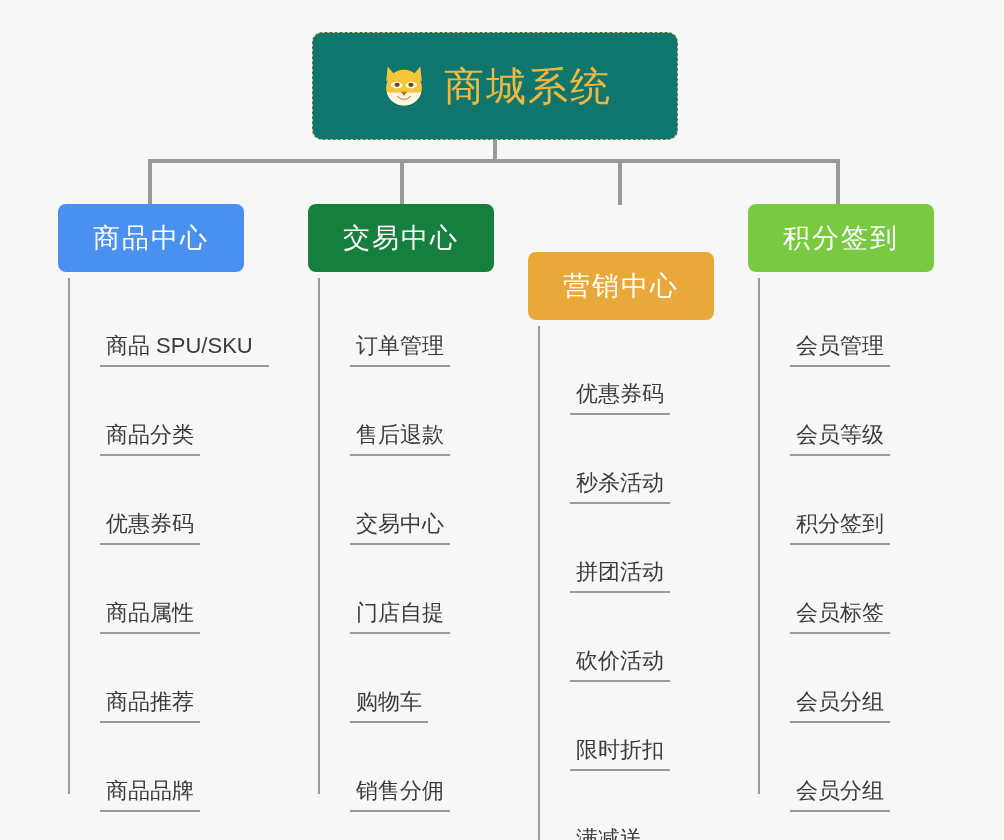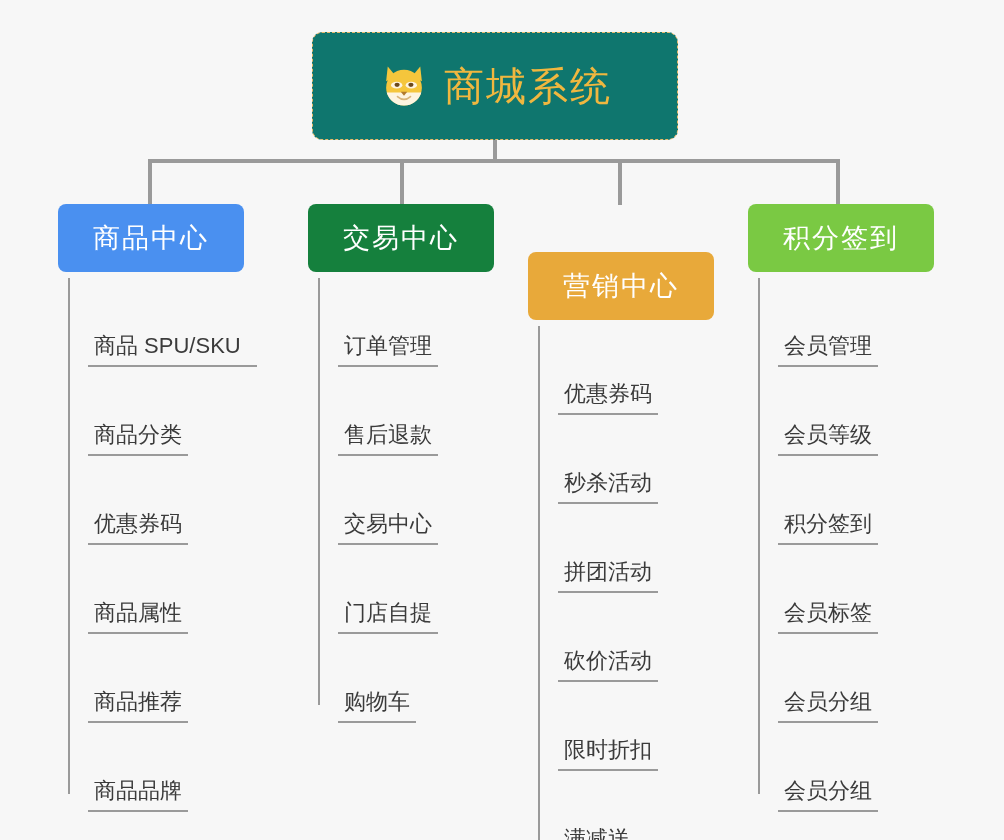--- a/index.html
+++ b/index.html
@@ -87,21 +87,21 @@
     top: 0;
     bottom: 18px;
     width: 2px;
     background: #9a9a9a;
   }
   .leaf {
     position: relative;
     height: 89px;
     display: flex;
     align-items: flex-end;
-    padding-left: 20px;
+    padding-left: 32px;
     box-sizing: border-box;
   }
   .leaf-label {
     font-size: 22px;
     color: #3b3b3b;
     line-height: 1.1;
     padding: 0 6px 7px 6px;
     border-bottom: 2px solid #9a9a9a;
     white-space: nowrap;
     display: inline-block;
@@ -191,20 +191,23 @@
         </div>
       <div class="leaf">
           <span class="leaf-label">交易中心</span>
         </div>
       <div class="leaf">
           <span class="leaf-label">门店自提</span>
         </div>
       <div class="leaf">
           <span class="leaf-label">购物车</span>
         </div>
+      <div class="leaf">
+          <span class="leaf-label">销售分佣</span>
+        </div>
     </div>
   </div>
 
   <div class="branch branch-2">
     <div class="branch-header">营销中心</div>
     <div class="leaf-wrap">
       <div class="trunk"></div>
       <div class="leaf">
           <span class="leaf-label">优惠券码</span>
         </div>

